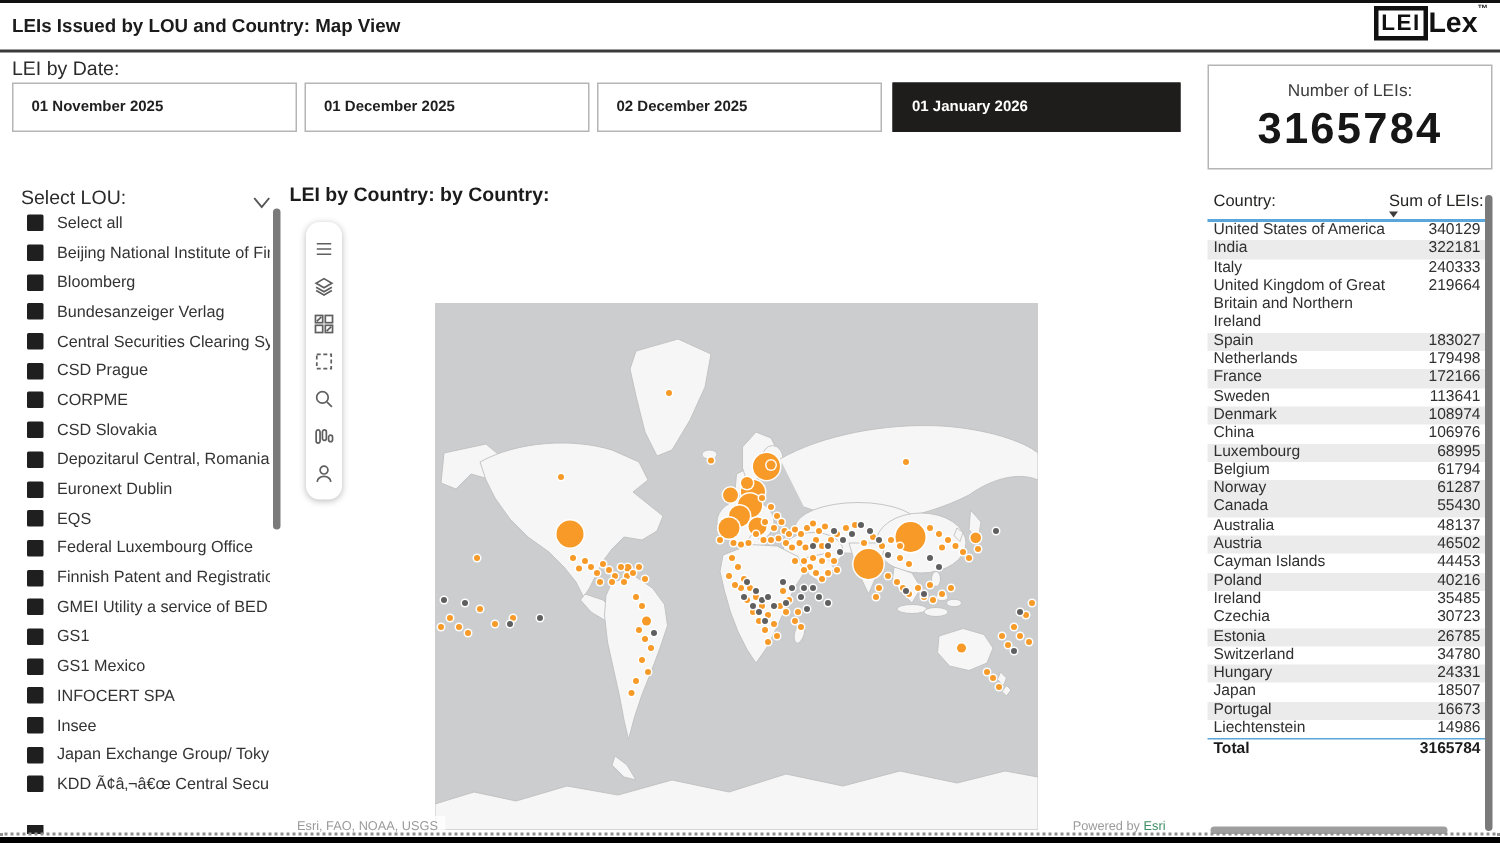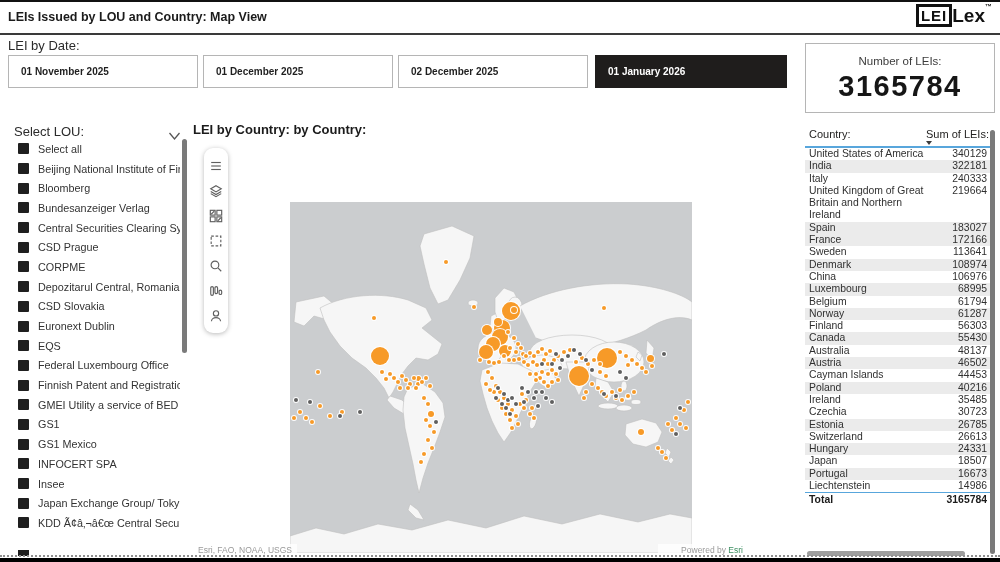--- a/index.html
+++ b/index.html
@@ -32,21 +32,21 @@
   .map-title{left:193px;top:122px;font-size:13px;font-weight:bold;color:#1b1b1b;}
   .map-toolbar{left:204px;top:148px;width:24px;background:#fff;border-radius:9px;box-shadow:0 1px 5px rgba(0,0,0,.28);
                padding:5px 0;display:flex;flex-direction:column;align-items:center;}
   .tool{width:20px;height:25px;display:flex;align-items:center;justify-content:center;cursor:pointer;}
   .map-canvas{left:290px;top:202px;width:402px;height:351px;background:#cbcdcf;}
   .bubble{position:absolute;border-radius:50%;box-shadow:0 0 0 1px rgba(255,255,255,.95);}
   .bubble.orange{background:var(--orange);}
   .bubble.dark{background:var(--darkdot);}
   .attribution{left:193px;top:544px;height:12px;background:rgba(255,255,255,.75);padding:0 5px;
                font-size:8.5px;line-height:12px;color:#9a9a9a;}
-  .powered{left:658px;top:544px;width:85px;height:12px;background:rgba(255,255,255,.75);
+  .powered{left:692px;top:544px;width:85px;height:12px;background:rgba(255,255,255,.75);
            font-size:8.5px;line-height:12px;color:#9a9a9a;text-align:right;padding-right:3px;}
   .powered .esri{color:var(--esri);text-decoration:none;cursor:pointer;}
   .tbl{left:805px;top:126px;width:186px;}
   .thead{display:flex;justify-content:space-between;border-bottom:2px solid var(--blue);padding:2px 2px 1px 4px;}
   .th1{font-size:11px;color:#252423;}
   .th2wrap{display:flex;flex-direction:column;align-items:flex-start;}
   .th2{font-size:11px;color:#252423;}
   .sort{width:0;height:0;border-left:3.5px solid transparent;border-right:3.5px solid transparent;border-top:4px solid #3c3c3c;margin-top:1px;}
   .trow{display:flex;align-items:flex-start;font-size:10.4px;line-height:12.3px;color:#303030;cursor:default;}
   .trow.alt{background:#ebebeb;}
@@ -115,25 +115,25 @@
       <div class="lou-item">
         <div class="lou-check"></div>
         <span class="lou-text">CSD Prague</span>
       </div>
       <div class="lou-item">
         <div class="lou-check"></div>
         <span class="lou-text">CORPME</span>
       </div>
       <div class="lou-item">
         <div class="lou-check"></div>
+        <span class="lou-text">CSD Slovakia</span>
+      </div>
+      <div class="lou-item">
+        <div class="lou-check"></div>
         <span class="lou-text">Depozitarul Central, Romania</span>
-      </div>
-      <div class="lou-item">
-        <div class="lou-check"></div>
-        <span class="lou-text">CSD Slovakia</span>
       </div>
       <div class="lou-item">
         <div class="lou-check"></div>
         <span class="lou-text">Euronext Dublin</span>
       </div>
       <div class="lou-item">
         <div class="lou-check"></div>
         <span class="lou-text">EQS</span>
       </div>
       <div class="lou-item">
@@ -499,20 +499,24 @@
           <span class="tval">240333</span>
         </div>
         <div class="trow">
           <span class="tname">United Kingdom of Great Britain and Northern Ireland</span>
           <span class="tval">219664</span>
         </div>
         <div class="trow alt">
           <span class="tname">Spain</span>
           <span class="tval">183027</span>
         </div>
+        <div class="trow">
+          <span class="tname">Netherlands</span>
+          <span class="tval">179498</span>
+        </div>
         <div class="trow alt">
           <span class="tname">France</span>
           <span class="tval">172166</span>
         </div>
         <div class="trow">
           <span class="tname">Sweden</span>
           <span class="tval">113641</span>
         </div>
         <div class="trow alt">
           <span class="tname">Denmark</span>
@@ -527,24 +531,20 @@
           <span class="tval">68995</span>
         </div>
         <div class="trow">
           <span class="tname">Belgium</span>
           <span class="tval">61794</span>
         </div>
         <div class="trow alt">
           <span class="tname">Norway</span>
           <span class="tval">61287</span>
         </div>
-        <div class="trow">
-          <span class="tname">Finland</span>
-          <span class="tval">56303</span>
-        </div>
         <div class="trow alt">
           <span class="tname">Canada</span>
           <span class="tval">55430</span>
         </div>
         <div class="trow">
           <span class="tname">Australia</span>
           <span class="tval">48137</span>
         </div>
         <div class="trow alt">
           <span class="tname">Austria</span>
@@ -565,21 +565,21 @@
         <div class="trow">
           <span class="tname">Czechia</span>
           <span class="tval">30723</span>
         </div>
         <div class="trow alt">
           <span class="tname">Estonia</span>
           <span class="tval">26785</span>
         </div>
         <div class="trow">
           <span class="tname">Switzerland</span>
-          <span class="tval">26613</span>
+          <span class="tval">34780</span>
         </div>
         <div class="trow alt">
           <span class="tname">Hungary</span>
           <span class="tval">24331</span>
         </div>
         <div class="trow">
           <span class="tname">Japan</span>
           <span class="tval">18507</span>
         </div>
         <div class="trow alt">

